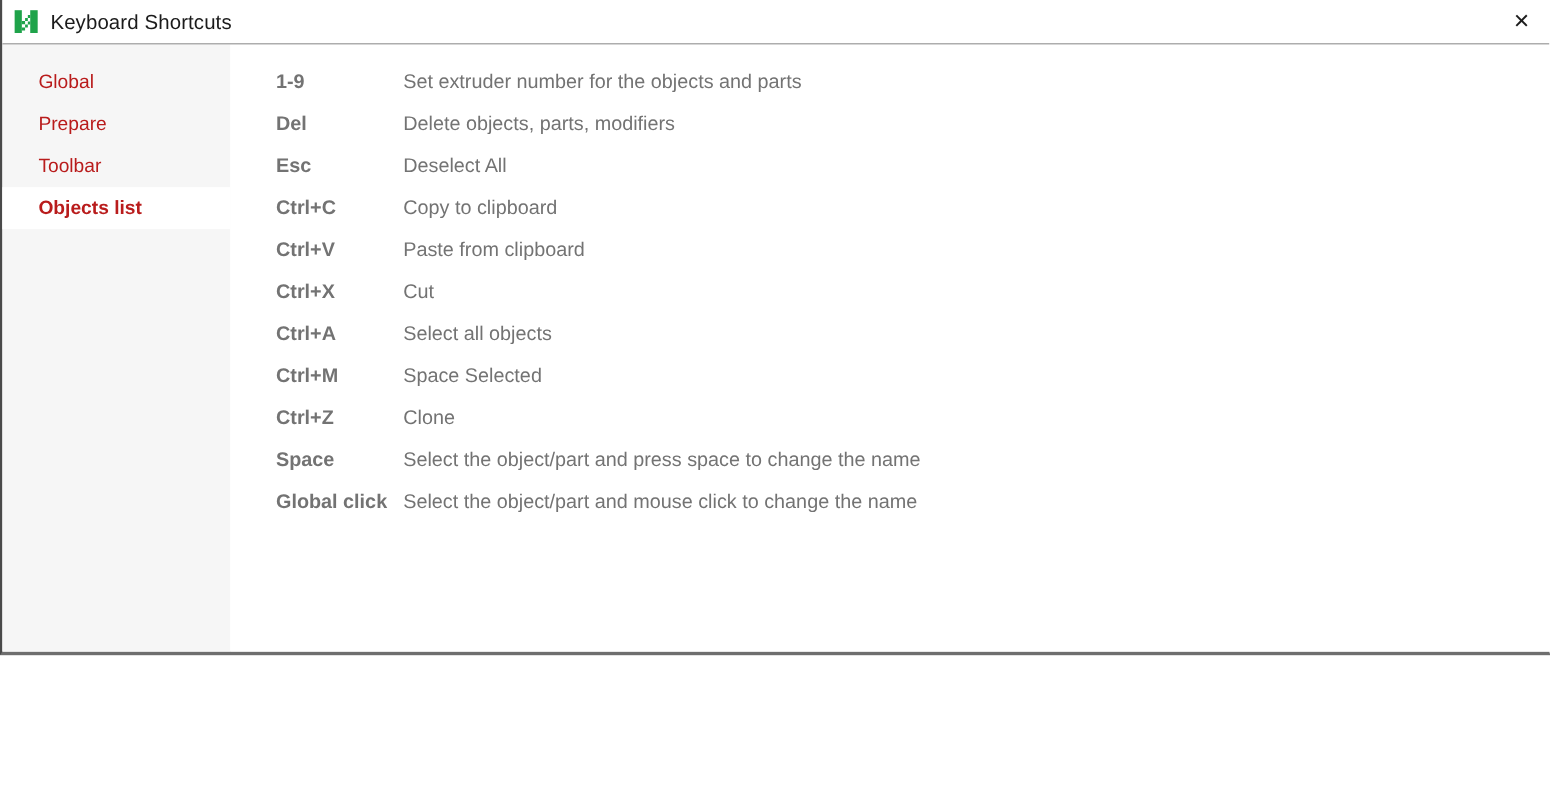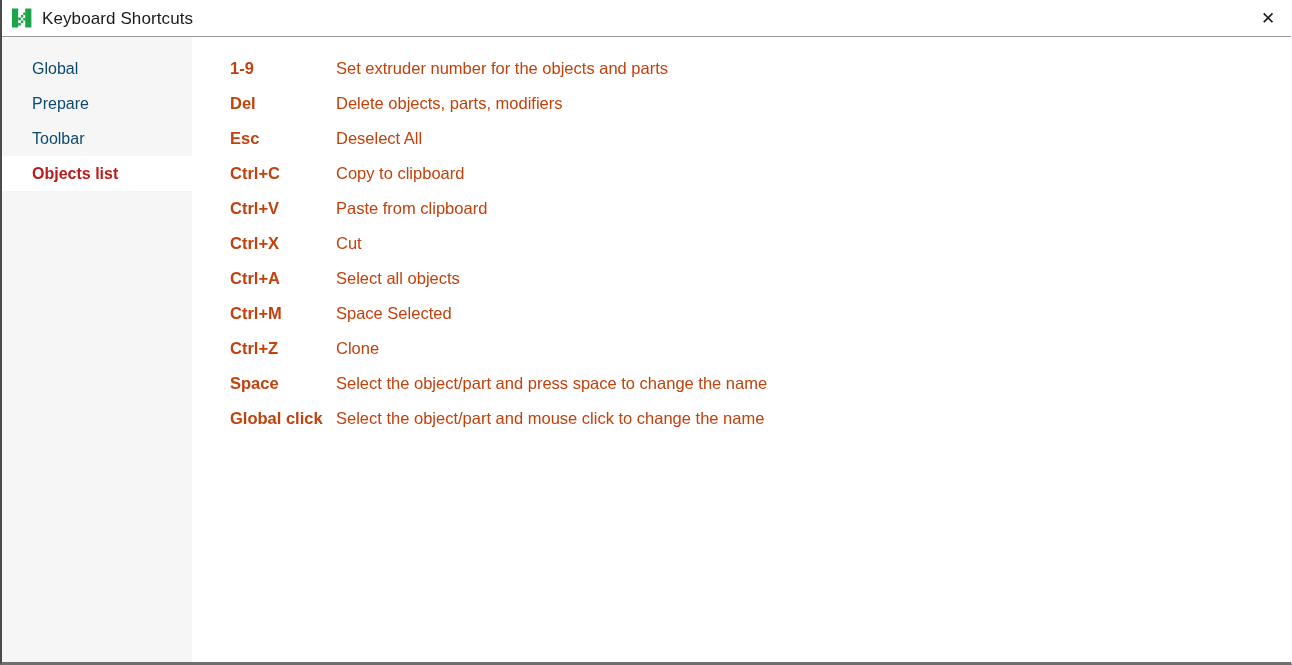--- a/index.html
+++ b/index.html
@@ -10,21 +10,21 @@
   body {
     width: 1292px;
     height: 665px;
     font-family: "Liberation Sans", sans-serif;
     overflow: hidden;
   }
 
   .window {
     position: relative;
     width: 1292px;
-    height: 665px;
+    height: 546px;
     background: #ffffff;
     box-sizing: border-box;
     border-left: 2px solid #4a4a4a;
     border-right: 1px solid #ffffff;
     border-bottom: 3px solid #6e6e6e;
     display: flex;
     flex-direction: column;
   }
 
   
@@ -89,21 +89,21 @@
     padding-top: 14px;
     box-sizing: border-box;
   }
   .side-item {
     height: 35px;
     display: flex;
     align-items: center;
     padding-left: 30px;
     box-sizing: border-box;
     font-size: 16px;
-    color: #0c4a6e;
+    color: #b91c1c;
     cursor: pointer;
     white-space: nowrap;
   }
   .side-item.selected {
     background: #ffffff;
     font-weight: bold;
     color: #b91c1c;
   }
 
   
@@ -116,21 +116,21 @@
   }
   .shortcut-table {
     border-collapse: collapse;
     margin-left: 38px;
   }
   .shortcut-table td {
     padding: 0;
     vertical-align: middle;
     height: 35px;
     font-size: 16.5px;
-    color: #c2410c;
+    color: #737373;
     white-space: nowrap;
   }
   .key-cell {
     font-weight: bold;
     padding-right: 18px;
     min-width: 106px;
   }
   .desc-cell {
     font-weight: normal;
     color: #25292f;

